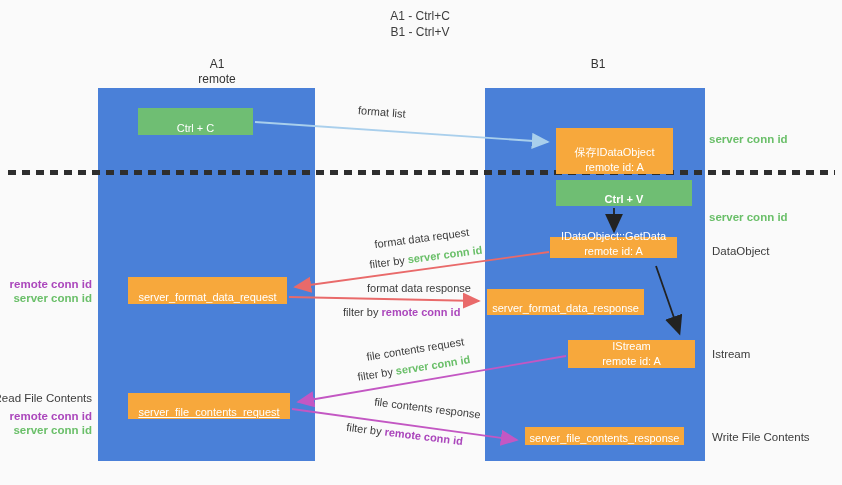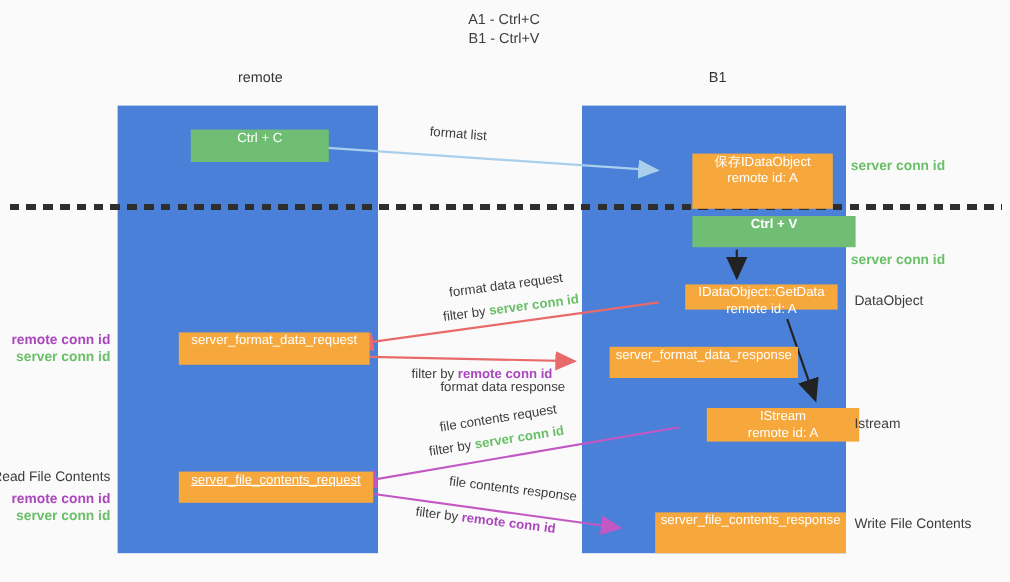--- a/index.html
+++ b/index.html
@@ -43,27 +43,26 @@
     left: 8px; right: 7px; top: 170px;
     height: 5px;
     background: repeating-linear-gradient(90deg,
       var(--dash-dark, #2e2e2e) 0 8px, transparent 8px 14px);
   }
   .node {
     position: absolute;
     display: flex;
     flex-direction: column;
     align-items: center;
-    justify-content: flex-start;
+    justify-content: flex-end;
     color: #ffffff;
     font-size: 11px;
     line-height: 1.3;
     text-align: center;
     white-space: nowrap;
-    margin-left: 21px;
   }
   .node.green  { background: var(--box-green,  #6fbe73); }
   .node.orange { background: var(--box-orange, #f7a83c); }
   .rlabel, .hlabel {
     position: absolute;
     font-size: 11px;
     color: #3c3c3c;
     white-space: nowrap;
   }
   .side-label {
@@ -94,20 +93,21 @@
 <body>
 
 <div id="stage">
 
   <div class="title">
     <div>A1 - Ctrl+C</div>
     <div>B1 - Ctrl+V</div>
   </div>
 
   <div class="col-header" style="left:157px; top:57px;">
+    <div>A1</div>
     <div>remote</div>
   </div>
   <div class="col-header" style="left:538px; top:57px;">
     <div>B1</div>
   </div>
 
   <div class="column" id="col-left"></div>
   <div class="column" id="col-right"></div>
 
   <div class="dashline"></div>
@@ -164,32 +164,32 @@
 
   <div class="node orange" style="left:568px; top:340px; width:127px; height:28px;">
     <span>IStream</span>
     <span>remote id: A</span>
   </div>
 
   <div class="node orange" style="left:128px; top:393px; width:162px; height:26px;text-decoration:underline;">
     <span>server_file_contents_request</span>
   </div>
 
-  <div class="node orange" style="left:525px; top:427px; width:159px; height:34px;">
+  <div class="node orange" style="left:525px; top:427px; width:159px; height:18px;">
     <span>server_file_contents_response</span>
   </div>
 
   <div class="rlabel" style="left:358px; top:106px; transform:rotate(4.5deg);">format list</div>
 
   <div class="rlabel" style="left:374px; top:232px; transform:rotate(-7.5deg);">format data request</div>
   <div class="rlabel" style="left:369px; top:251px; transform:rotate(-7.5deg);">
     <span>filter by </span><span class="green-txt">server conn id</span>
   </div>
 
-  <div class="hlabel" style="left:367px; top:282px;margin-top:35px;">format data response</div>
+  <div class="hlabel" style="left:367px; top:282px;">format data response</div>
   <div class="hlabel" style="left:343px; top:306px;">
     <span>filter by </span><span class="purple-txt">remote conn id</span>
   </div>
 
   <div class="rlabel" style="left:366px; top:343px; transform:rotate(-9deg);">file contents request</div>
   <div class="rlabel" style="left:357px; top:362px; transform:rotate(-9deg);">
     <span>filter by </span><span class="green-txt">server conn id</span>
   </div>
 
   <div class="rlabel" style="left:374px; top:402px; transform:rotate(7deg);">file contents response</div>

